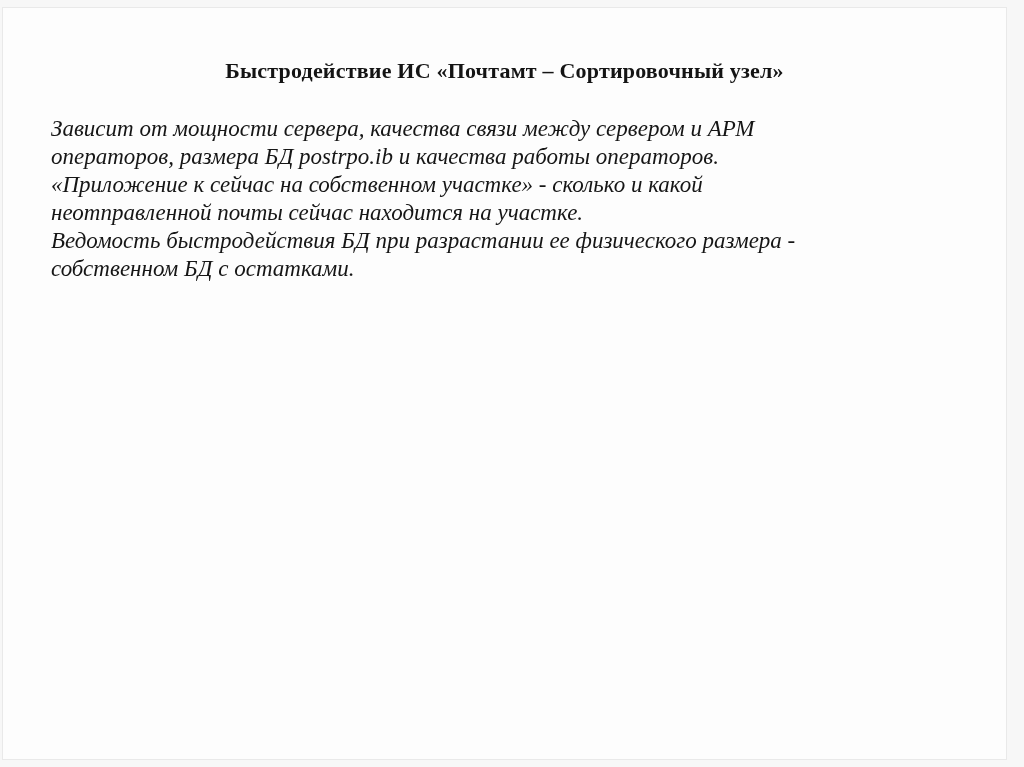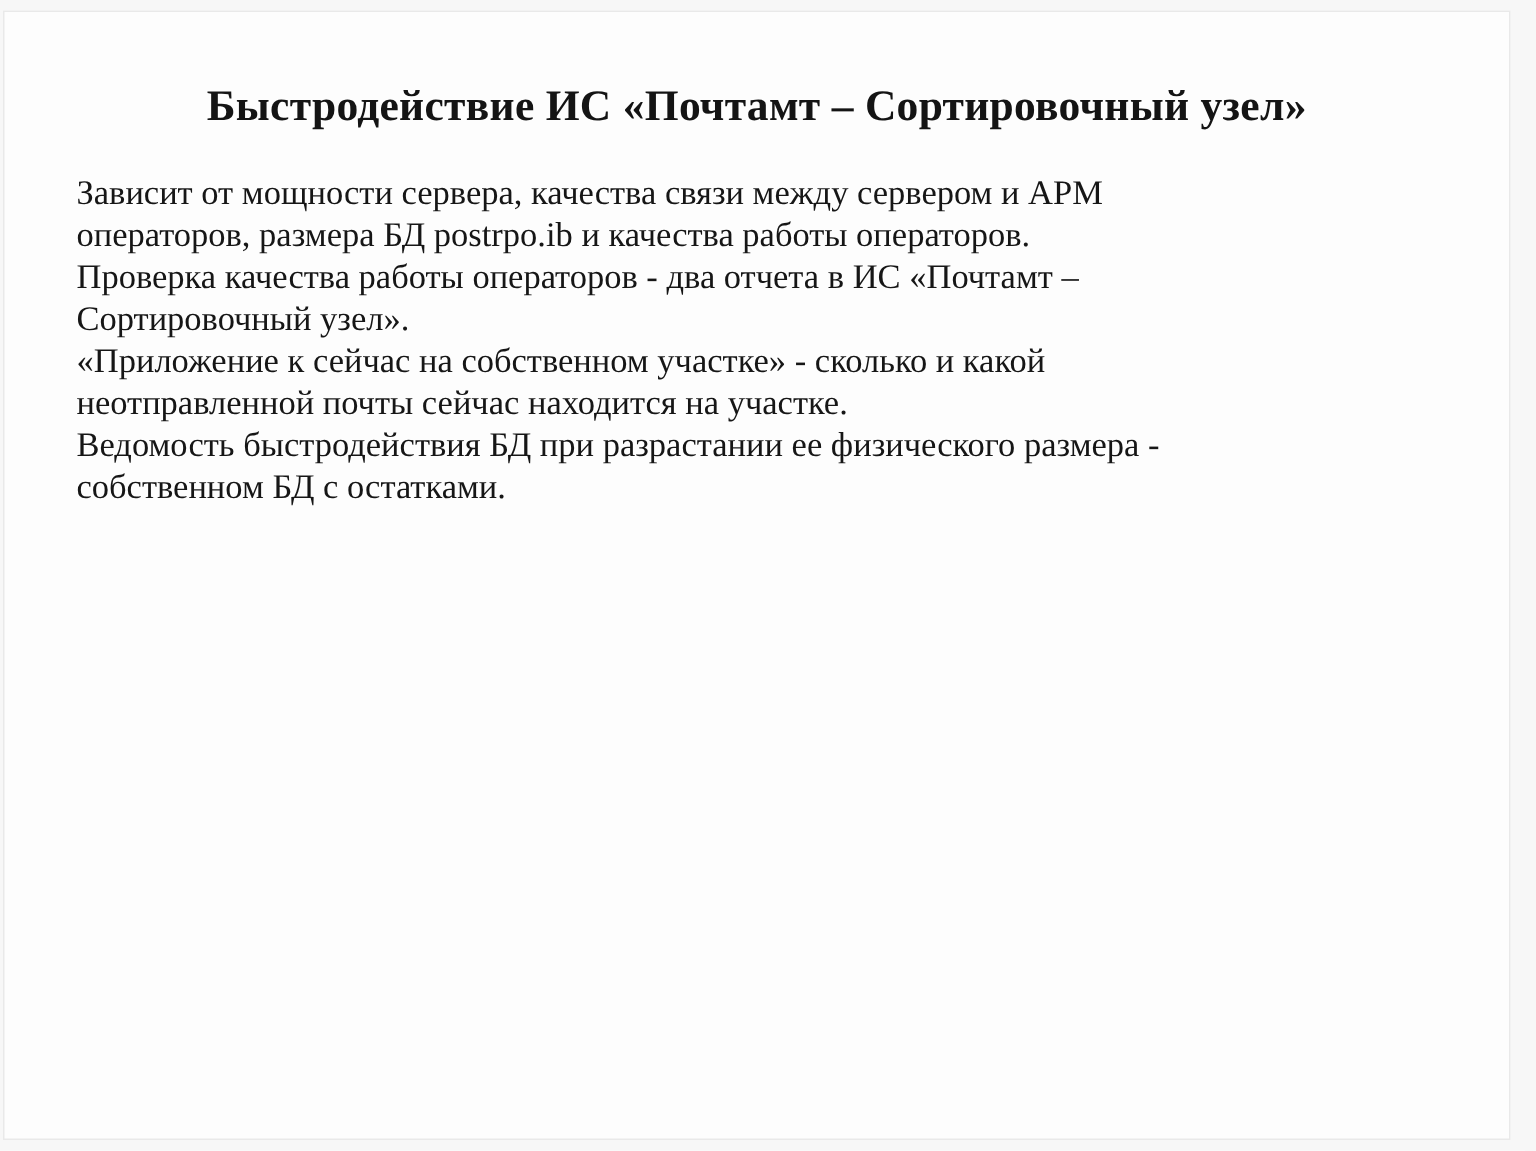--- a/index.html
+++ b/index.html
@@ -17,58 +17,55 @@
     top: 7px;
     width: 1005px;
     height: 753px;
     background: #fdfdfd;
     border: 1px solid #e9e9e9;
     box-sizing: border-box;
   }
   .slide-title {
     margin: 50px 40px 0 40px;
     text-align: center;
-    font-size: 29px;
+    font-size: 22px;
     line-height: 26px;
     font-weight: bold;
     color: #141414;
     letter-spacing: 0.2px;
   }
   .slide-body {
     margin-top: 31px;
     padding-left: 48px;
     padding-right: 70px;
     color: #161616;
   }
   .para {
     margin: 0 0 1px 0;
+    font-style: italic;
     font-size: 23px;
     line-height: 27.5px;
   }
   .text-line {
     white-space: pre-wrap;
   }
 </style>
 </head>
 <body>
 
 <div class="slide">
   <div class="slide-title">Быстродействие ИС «Почтамт – Сортировочный узел»</div>
 
   <div class="slide-body">
 
     <div class="para">
       <div class="text-line">Зависит от мощности сервера, качества связи между сервером и АРМ</div>
       <div class="text-line">операторов, размера БД postrpo.ib и качества работы операторов.</div>
     </div>
 
-    <div class="para">
-      <div class="text-line">Проверка качества работы операторов - два отчета в ИС «Почтамт –</div>
-      <div class="text-line">Сортировочный узел».</div>
-    </div>
 
     <div class="para">
     </div>
 
     <div class="para">
       <div class="text-line">«Приложение к сейчас на собственном участке» - сколько и какой</div>
       <div class="text-line">неотправленной почты сейчас находится на участке.</div>
     </div>
 
     <div class="para">

